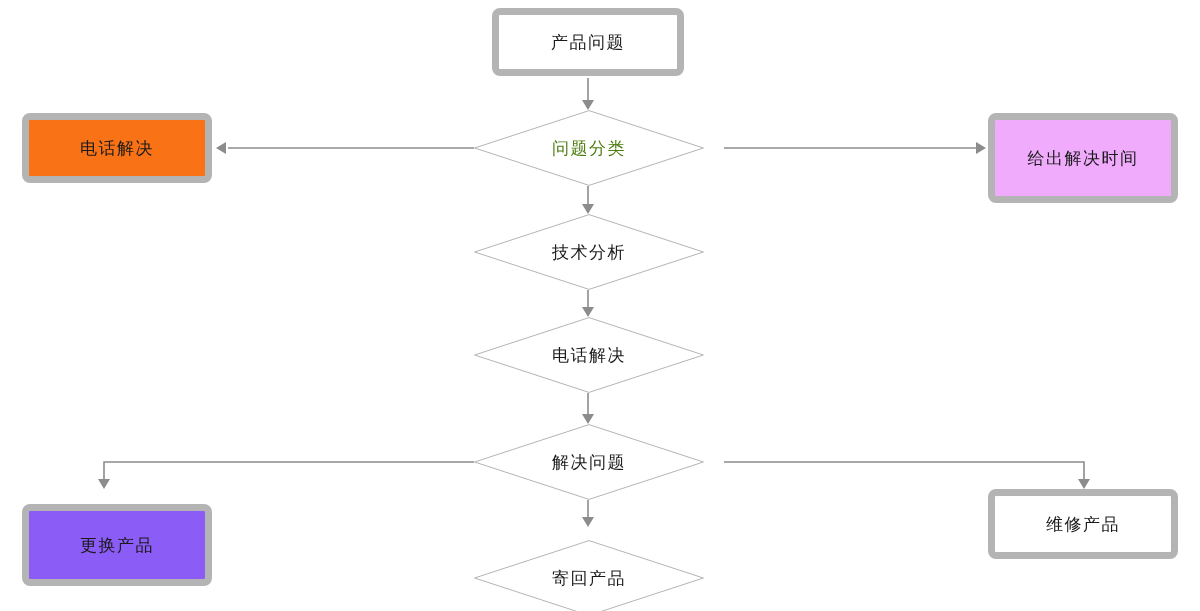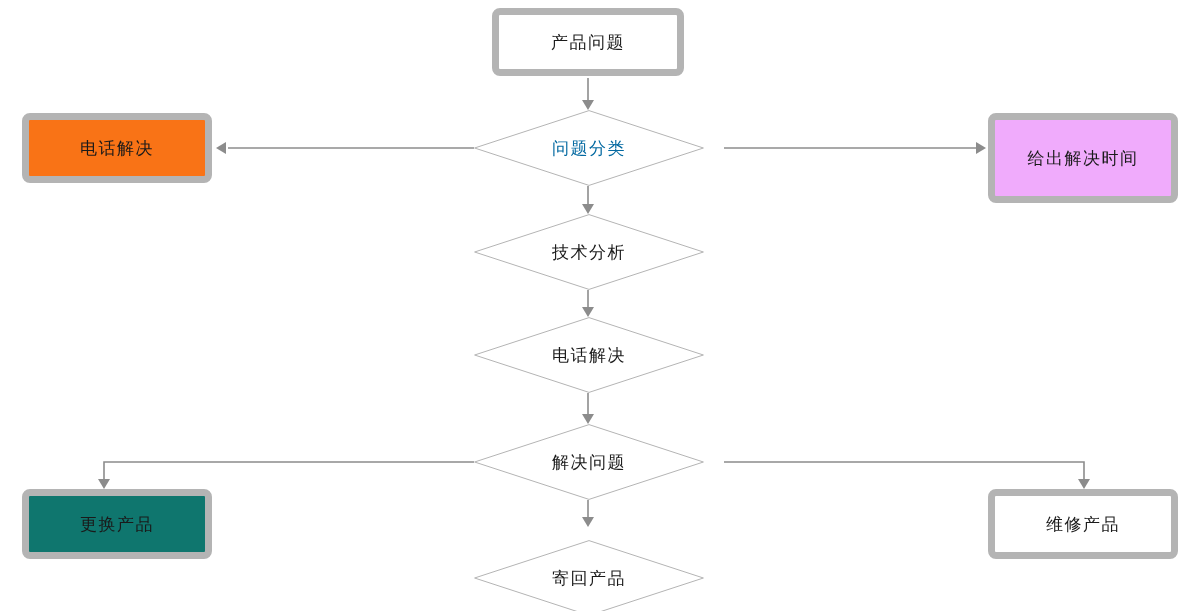--- a/index.html
+++ b/index.html
@@ -107,21 +107,21 @@
     </svg>
 
   <div id="node-layer">
       <div class="node node-rect" style="left: 492px; top: 8px; width: 192px; height: 68px; border-color: rgb(180, 180, 180); background: rgb(255, 255, 255);">
         <span class="node-label" style="color: rgb(26, 26, 26);">产品问题</span>
       </div>
       <div class="node node-diamond" style="left: 474px; top: 110px; width: 230px; height: 76px;">
         <svg class="diamond-svg" viewBox="0 0 230 76" preserveAspectRatio="none">
           <polygon points="115,0.6 229.4,38 115,75.4 0.6,38" fill="#ffffff" stroke="#b4b4b4" stroke-width="1"></polygon>
         </svg>
-        <span class="node-label" style="color: #0369a1; text-align: right;">问题分类</span>
+        <span class="node-label" style="color: #4d7c0f; text-align: right;">问题分类</span>
       </div>
       <div class="node node-rect" style="left: 22px; top: 113px; width: 190px; height: 70px; border-color: rgb(180, 180, 180); background: #f97316;">
         <span class="node-label" style="color: rgb(26, 26, 26);">电话解决</span>
       </div>
       <div class="node node-rect" style="left: 988px; top: 113px; width: 190px; height: 90px; border-color: rgb(180, 180, 180); background: #f0abfc;">
         <span class="node-label" style="color: rgb(26, 26, 26);">给出解决时间</span>
       </div>
       <div class="node node-diamond" style="left: 474px; top: 214px; width: 230px; height: 76px; align-items: center;">
         <svg class="diamond-svg" viewBox="0 0 230 76" preserveAspectRatio="none">
           <polygon points="115,0.6 229.4,38 115,75.4 0.6,38" fill="#ffffff" stroke="#b4b4b4" stroke-width="1"></polygon>
@@ -133,21 +133,21 @@
           <polygon points="115,0.6 229.4,38 115,75.4 0.6,38" fill="#ffffff" stroke="#b4b4b4" stroke-width="1"></polygon>
         </svg>
         <span class="node-label" style="color: rgb(26, 26, 26);">电话解决</span>
       </div>
       <div class="node node-diamond" style="left: 474px; top: 424px; width: 230px; height: 76px;">
         <svg class="diamond-svg" viewBox="0 0 230 76" preserveAspectRatio="none">
           <polygon points="115,0.6 229.4,38 115,75.4 0.6,38" fill="#ffffff" stroke="#b4b4b4" stroke-width="1"></polygon>
         </svg>
         <span class="node-label" style="color: rgb(26, 26, 26);">解决问题</span>
       </div>
-      <div class="node node-rect" style="left: 22px; top: 489px; width: 190px; height: 70px; border-color: rgb(180, 180, 180); background: #0f766e;">
+      <div class="node node-rect" style="left: 22px; top: 504px; width: 190px; height: 82px; border-color: rgb(180, 180, 180); background: #8b5cf6;">
         <span class="node-label" style="color: rgb(26, 26, 26);">更换产品</span>
       </div>
       <div class="node node-rect" style="left: 988px; top: 489px; width: 190px; height: 70px; border-color: rgb(180, 180, 180); background: rgb(255, 255, 255);">
         <span class="node-label" style="color: rgb(26, 26, 26);">维修产品</span>
       </div>
       <div class="node node-diamond" style="left: 474px; top: 540px; width: 230px; height: 76px;">
         <svg class="diamond-svg" viewBox="0 0 230 76" preserveAspectRatio="none">
           <polygon points="115,0.6 229.4,38 115,75.4 0.6,38" fill="#ffffff" stroke="#b4b4b4" stroke-width="1"></polygon>
         </svg>
         <span class="node-label" style="color: rgb(26, 26, 26);">寄回产品</span>

